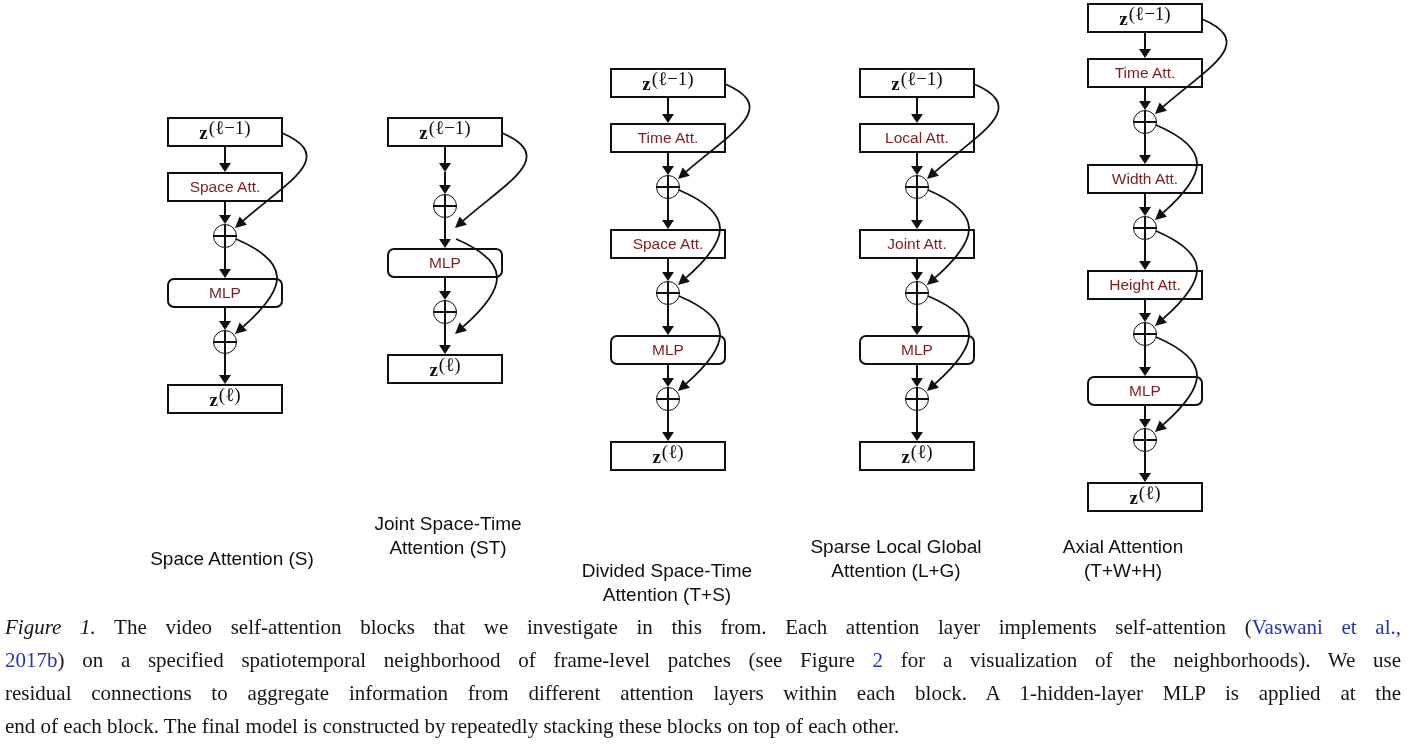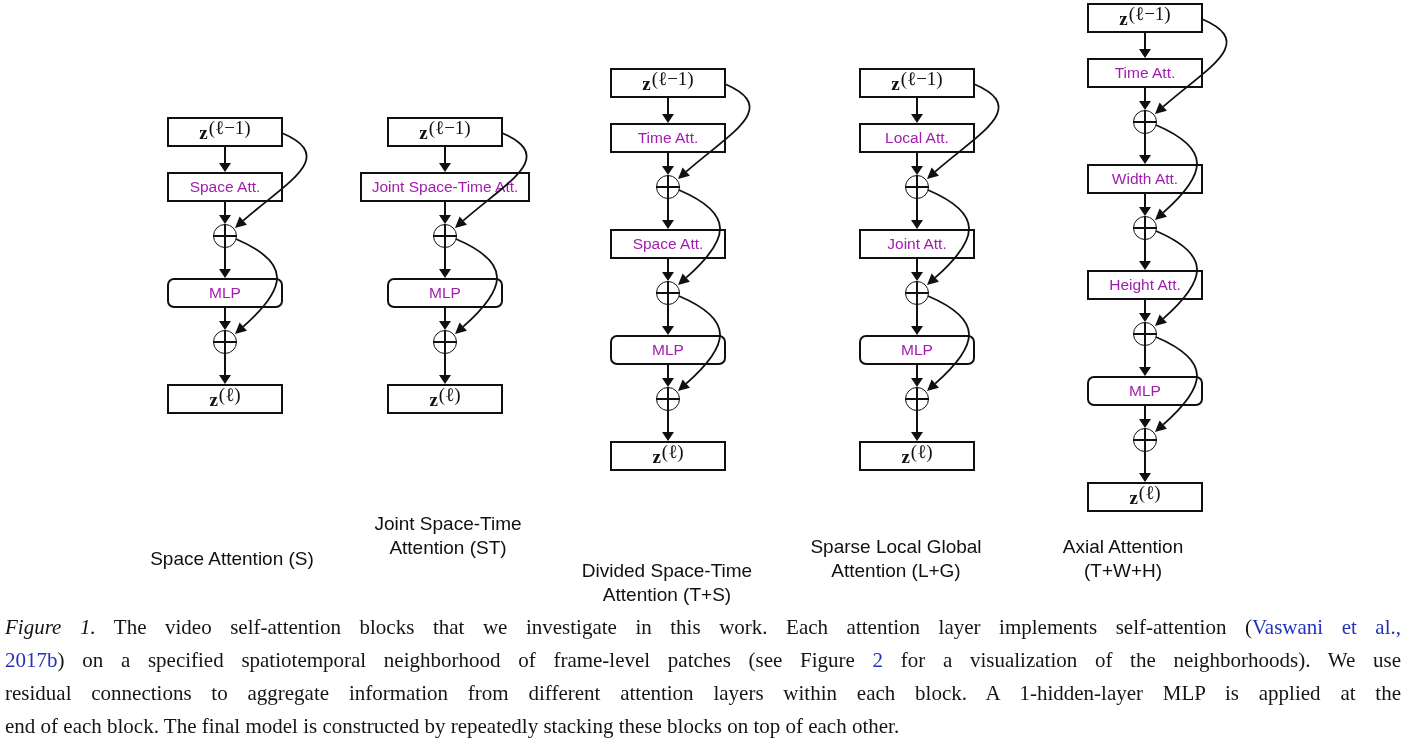--- a/index.html
+++ b/index.html
@@ -4,21 +4,21 @@
 <style>
   html,body{margin:0;padding:0;background:#ffffff;}
   .page{position:relative;width:1407px;height:751px;background:#ffffff;overflow:hidden;
         font-family:"Liberation Sans",sans-serif;color:#101010;}
 
   
   .figure{position:absolute;left:0;top:0;width:1407px;height:600px;}
   .col{position:absolute;display:flex;flex-direction:column;align-items:center;}
   .io-box,.att-box{box-sizing:border-box;height:30px;border:2px solid #101010;background:#fff;
         display:flex;align-items:center;justify-content:center;flex:0 0 auto;}
-  .att-box{width:100%;font:15.5px/1 "Liberation Sans",sans-serif;color:#a21caf;white-space:nowrap;}
+  .att-box{width:100%;font:15.5px/1 "Liberation Sans",sans-serif;color:#7f1d1d;white-space:nowrap;}
   .att-box.mlp{width:116px;border-radius:7px;}
   .io-box{width:116px;font-family:"Liberation Serif",serif;}
   .zsym{font-weight:bold;font-size:19px;line-height:1;}
   .zsup{font-size:19px;line-height:1;position:relative;top:-5px;margin-left:1px;}
 
   .varrow{position:relative;width:16px;flex:0 0 auto;}
   .varrow::before{content:"";position:absolute;left:50%;top:0;bottom:7px;width:2px;margin-left:-1px;background:#101010;}
   .varrow::after{content:"";position:absolute;left:50%;bottom:0;margin-left:-6.5px;width:0;height:0;
         border-left:6.5px solid transparent;border-right:6.5px solid transparent;border-top:9px solid #101010;}
   .a25{height:25px}.a22{height:22px}.a30{height:30px}
@@ -84,23 +84,20 @@
           <path d="M 142 16 C 198 40, 147 65, 103.2 103.7"></path>
           <polygon points="95,111 99.6,99.6 106.9,107.8"></polygon>
           <path d="M 96 122 C 152 146, 147 171, 103.2 209.7"></path>
           <polygon points="95,217 99.6,205.6 106.9,213.8"></polygon>
         </svg>
       <div class="io-box">
           <span class="zsym">z</span>
           <sup class="zsup">(ℓ−1)</sup>
         </div>
       <div class="varrow a25"></div>
-      <div class="att-box">
-          <span>Joint Space-Time Att.</span>
-        </div>
       <div class="varrow a22"></div>
       <div class="plus-circle"></div>
       <div class="varrow a30"></div>
       <div class="att-box mlp">
           <span>MLP</span>
         </div>
       <div class="varrow a22"></div>
       <div class="plus-circle"></div>
       <div class="varrow a30"></div>
       <div class="io-box">
@@ -246,18 +243,18 @@
       <div>Sparse Local Global</div>
       <div>Attention (L+G)</div>
     </div>
     <div class="col-label" style="left:1083px;top:535px;margin-left:40px;">
       <div>Axial Attention</div>
       <div>(T+W+H)</div>
     </div>
   </div>
 
   <div class="caption">
-    <div class="cap-line"><span class="it">Figure 1.</span><span> The video self-attention blocks that we investigate in this work. Each attention layer implements self-attention (</span><span class="cite">Vaswani et al.,</span></div>
+    <div class="cap-line"><span class="it">Figure 1.</span><span> The video self-attention blocks that we investigate in this from. Each attention layer implements self-attention (</span><span class="cite">Vaswani et al.,</span></div>
     <div class="cap-line"><span class="cite">2017b</span><span>) on a specified spatiotemporal neighborhood of frame-level patches (see Figure </span><span class="cite">2</span><span> for a visualization of the neighborhoods). We use</span></div>
     <div class="cap-line">residual connections to aggregate information from different attention layers within each block. A 1-hidden-layer MLP is applied at the</div>
     <div class="cap-line last">end of each block. The final model is constructed by repeatedly stacking these blocks on top of each other.</div>
   </div>
 </div>
 
 </body></html>

